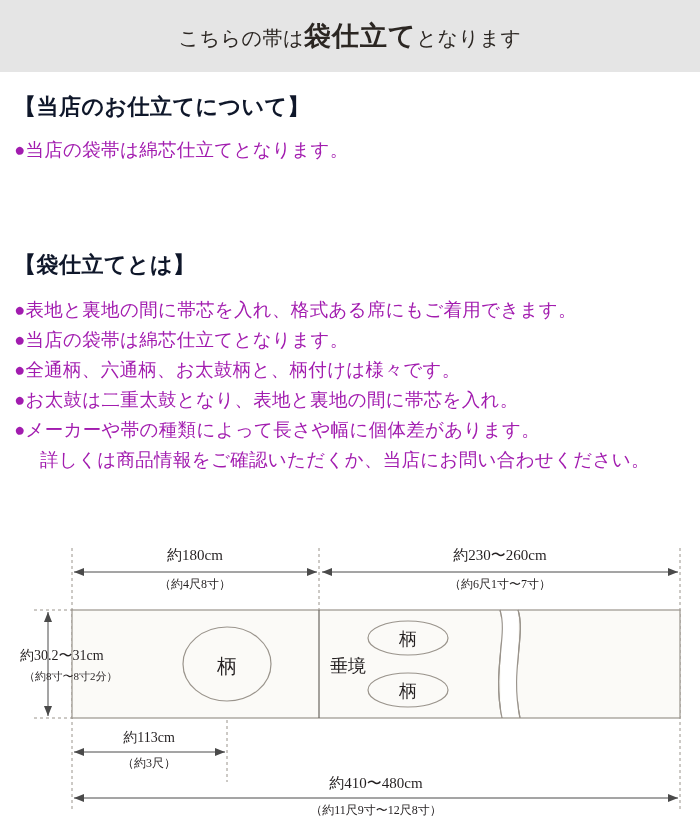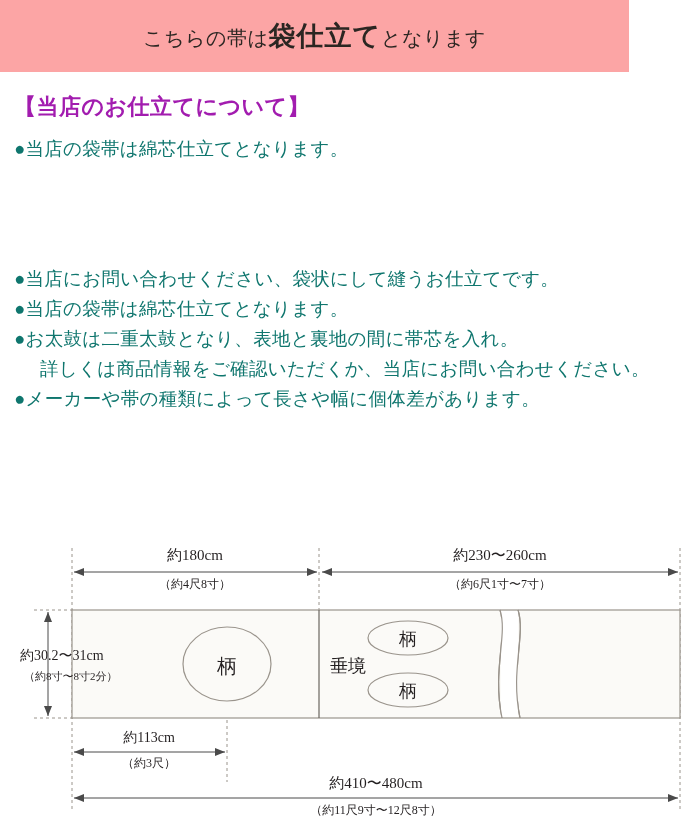--- a/index.html
+++ b/index.html
@@ -19,23 +19,23 @@
     width: 700px;
     height: 840px;
     position: relative;
     background: #ffffff;
   }
 
   
   .header-band {
     position: absolute;
     left: 0; top: 0;
-    width: 629px;
+    width: 700px;
     height: 72px;
-    background: #fca5a5;
+    background: #e5e5e5;
     display: flex;
     align-items: center;
     justify-content: center;
   }
   .header-title {
     font-size: 20px;
     letter-spacing: 0.5px;
     color: #2b2622;
     white-space: nowrap;
     font-family: "Liberation Serif", serif;
@@ -48,28 +48,28 @@
 
   
   .section {
     position: absolute;
     left: 14px;
     width: 672px;
   }
   .sec-head {
     font-size: 22px;
     font-weight: bold;
-    color: #a21caf;
+    color: #0f172a;
     font-family: "Liberation Serif", serif;
     letter-spacing: 0.5px;
   }
   .bullet-line {
     font-size: 18.5px;
-    color: #0f766e;
-    font-family: Liberation Mono, monospace;
+    color: #a21caf;
+    font-family: Liberation Serif, serif;
     line-height: 1.62;
     letter-spacing: 0.3px;
     white-space: nowrap;
   }
   .bullet-line.indent {
     padding-left: 26px;
   }
 
   #sec1 { top: 92px; }
   #sec1-lines { margin-top: 14px; }
@@ -98,26 +98,28 @@
   </div>
 
   <div class="section" id="sec1">
     <div class="sec-head">【当店のお仕立てについて】</div>
     <div id="sec1-lines">
       <div class="bullet-line">●当店の袋帯は綿芯仕立てとなります。</div>
     </div>
   </div>
 
   <div class="section" id="sec2">
+    <div class="sec-head">【袋仕立てとは】</div>
     <div id="sec2-lines">
-      <div class="bullet-line">●当店にお問い合わせください、袋状にして縫うお仕立てです。</div>
+      <div class="bullet-line">●表地と裏地の間に帯芯を入れ、格式ある席にもご着用できます。</div>
       <div class="bullet-line">●当店の袋帯は綿芯仕立てとなります。</div>
+      <div class="bullet-line">●全通柄、六通柄、お太鼓柄と、柄付けは様々です。</div>
       <div class="bullet-line">●お太鼓は二重太鼓となり、表地と裏地の間に帯芯を入れ。</div>
+      <div class="bullet-line">●メーカーや帯の種類によって長さや幅に個体差があります。</div>
       <div class="bullet-line indent">詳しくは商品情報をご確認いただくか、当店にお問い合わせください。</div>
-      <div class="bullet-line">●メーカーや帯の種類によって長さや幅に個体差があります。</div>
     </div>
   </div>
 
   <div class="diagram">
     <svg width="700" height="300" viewBox="0 0 700 300" xmlns="http://www.w3.org/2000/svg">
 
       <g stroke="#9a948c" stroke-width="1" stroke-dasharray="3,3" fill="none">
         <line x1="60" y1="18" x2="60" y2="282"></line>
         <line x1="307" y1="18" x2="307" y2="130"></line>
         <line x1="668" y1="18" x2="668" y2="282"></line>

